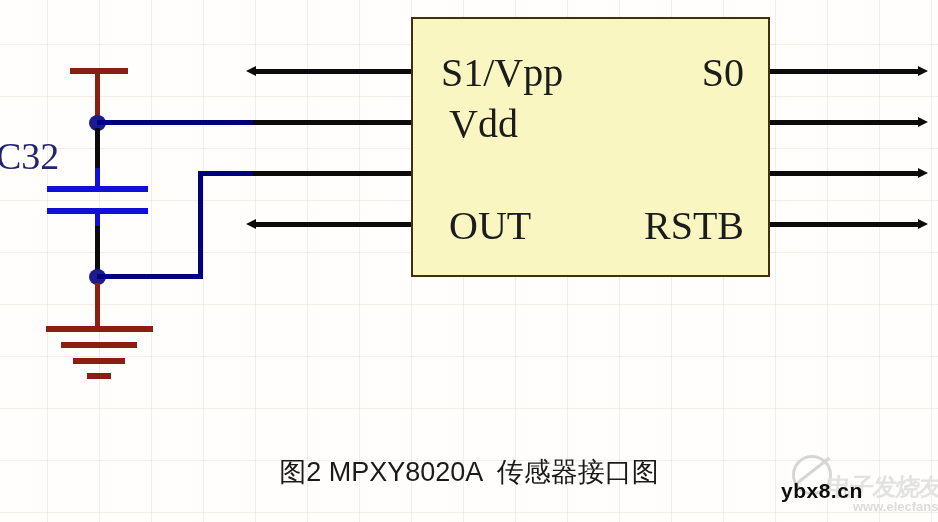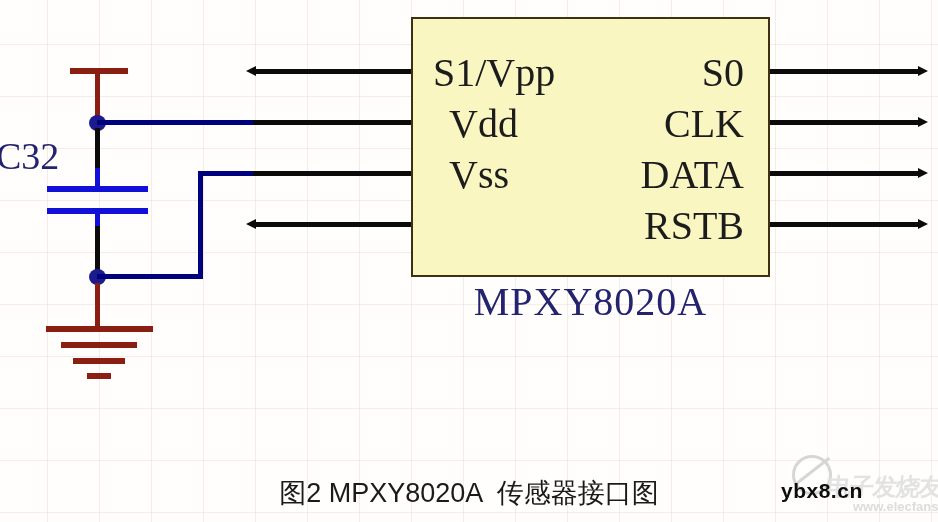--- a/index.html
+++ b/index.html
@@ -32,21 +32,21 @@
     background:#faf6c2;border:2px solid #403010;box-sizing:border-box;
   }
   .pin-label{position:absolute;color:#1c1c1c;font-size:40px;line-height:50px;white-space:nowrap;}
   .pin-label.right{text-align:center;right:24px;}
   #chip-name{
     position:absolute;left:411px;top:282px;width:359px;text-align:center;
     color:#232370;font-size:40px;line-height:1;letter-spacing:1px;
   }
   
   #caption{
-    position:absolute;left:0;top:475px;width:938px;text-align:center;
+    position:absolute;left:0;top:454px;width:938px;text-align:center;
     font-family:"Liberation Sans", sans-serif;font-size:27px;color:#1a1a1a;white-space:pre;
   }
   
   #wm-site{
     position:absolute;left:757px;top:479px;
     font-family:"Liberation Sans", sans-serif;font-weight:bold;font-size:21px;color:#0d0d0d;
     letter-spacing:0.5px;z-index:3;margin-left:24px;
   }
   #wm-circle{
     position:absolute;left:792px;top:455px;width:34px;height:34px;border-radius:50%;
@@ -97,29 +97,26 @@
   <div class="wire-red" style="left:87px;top:373px;width:24px;height:6px;"></div>
 
   <div class="wire-black" style="left:253px;top:69px;width:158px;height:5px;"></div>
   <div class="tip-left" style="left:246px;top:66px;"></div>
   <div class="wire-black" style="left:253px;top:120px;width:158px;height:5px;"></div>
   <div class="wire-black" style="left:253px;top:171px;width:158px;height:5px;"></div>
   <div class="wire-black" style="left:253px;top:222px;width:158px;height:5px;"></div>
   <div class="tip-left" style="left:246px;top:219px;"></div>
 
   <div id="chip">
-    <div class="pin-label" style="left:20px;top:29px;">S1/Vpp</div>
+    <div class="pin-label" style="left:28px;top:29px;">S1/Vpp</div>
     <div class="pin-label" style="left:36px;top:80px;">Vdd</div>
-    <div class="pin-label" style="left:36px;top:131px;">Vss</div>
+    <div class="pin-label" style="left:36px;top:182px;">OUT</div>
     <div class="pin-label right" style="top:29px;">S0</div>
-    <div class="pin-label right" style="top:80px;">CLK</div>
-    <div class="pin-label right" style="top:131px;">DATA</div>
     <div class="pin-label right" style="top:182px;margin-left:15px;">RSTB</div>
   </div>
-  <div id="chip-name">MPXY8020A</div>
 
   <div class="wire-black" style="left:770px;top:69px;width:150px;height:5px;"></div>
   <div class="tip-right" style="left:918px;top:66px;"></div>
   <div class="wire-black" style="left:770px;top:120px;width:150px;height:5px;"></div>
   <div class="tip-right" style="left:918px;top:117px;"></div>
   <div class="wire-black" style="left:770px;top:171px;width:150px;height:5px;"></div>
   <div class="tip-right" style="left:918px;top:168px;"></div>
   <div class="wire-black" style="left:770px;top:222px;width:150px;height:5px;"></div>
   <div class="tip-right" style="left:918px;top:219px;"></div>
 

